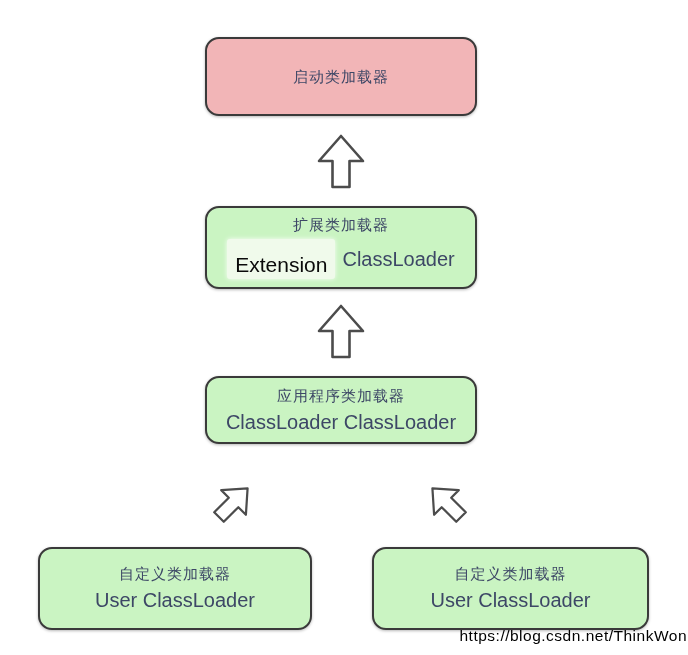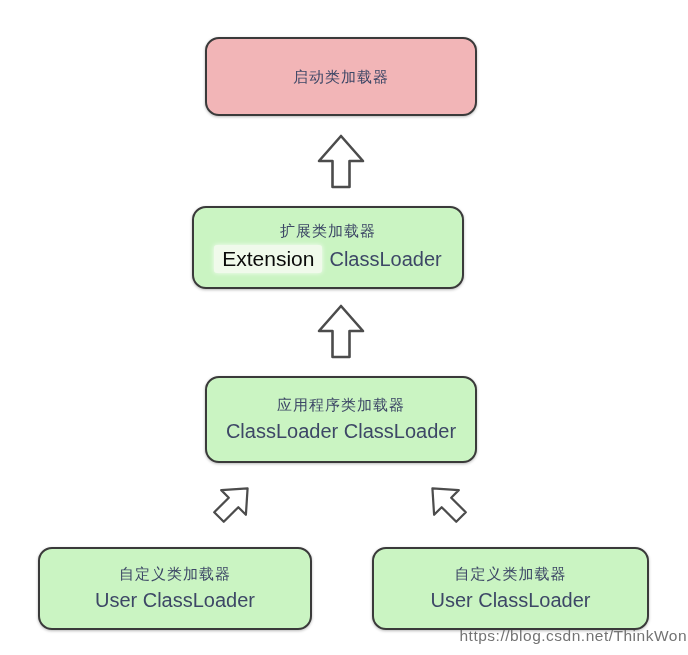--- a/index.html
+++ b/index.html
@@ -37,49 +37,49 @@
     line-height: 1.2;
   }
   .node .en {
     font-size: 20px;
     font-weight: 400;
     color: #3d4766;
     line-height: 1.2;
   }
 
   #node-bootstrap   { left: 205px; top: 37px;  width: 272px; height: 79px; }
-  #node-extension   { left: 192px; top: 206px; width: 272px; height: 83px; }
-  #node-application { left: 205px; top: 376px; width: 272px; height: 87px; }
+  #node-extension   { left: 205px; top: 206px; width: 272px; height: 83px; }
+  #node-application { left: 205px; top: 376px; width: 272px; height: 68px; }
   #node-user-left   { left: 38px;  top: 547px; width: 274px; height: 83px; }
   #node-user-right  { left: 372px; top: 547px; width: 277px; height: 83px; }
 
   .en-line { display: flex; align-items: center; justify-content: center; }
   .ext-highlight {
     font-size: 21px;
     color: #0a0a0a;
     background: #f0faeb;
-    padding: 1px 8px 2px 8px;
+    padding: 13px 8px 2px 8px;
     border-radius: 3px;
     margin-right: 7px;
     box-shadow: 0 0 5px rgba(255,255,255,0.9);
     font-weight: 400;
   }
 
   .arrow { position: absolute; }
   #arrow-up-1 { left: 314px; top: 133px; }
   #arrow-up-2 { left: 314px; top: 303px; }
   #arrow-ne   { left: 210px; top: 480px; transform: rotate(45deg); }
   #arrow-nw   { left: 424px; top: 480px; transform: rotate(-45deg); }
 
   .watermark {
     position: absolute;
     top: 627px;
     right: 1px;
     font-size: 15.5px;
-    color: #737373;
+    color: #000000;
     letter-spacing: 0.5px;
     white-space: nowrap;
   }
 </style>
 </head>
 <body>
 
 <div class="canvas">
 
   <div class="node node--pink" id="node-bootstrap">

